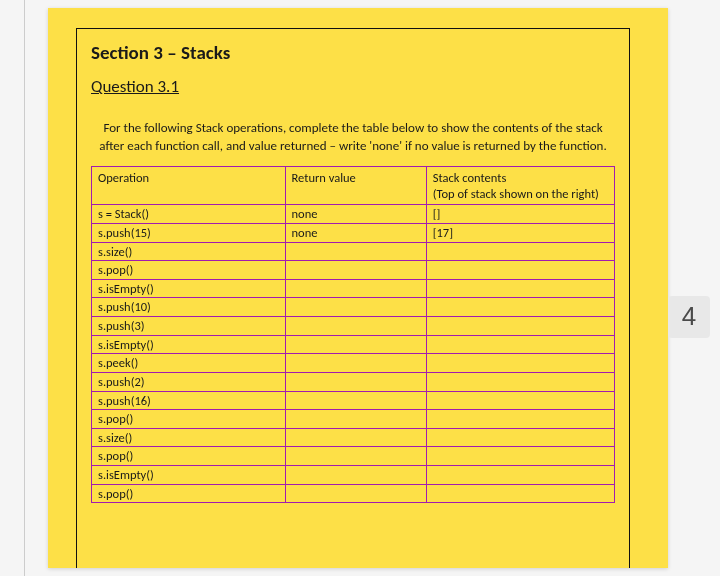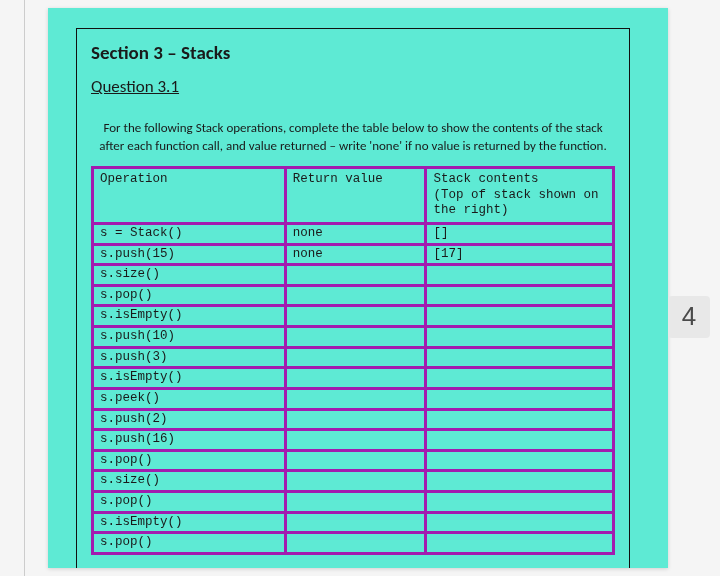--- a/index.html
+++ b/index.html
@@ -12,21 +12,21 @@
     color: #1a1a1a;
     position: relative;
     overflow: hidden;
   }
   .page {
     position: absolute;
     left: 48px;
     top: 8px;
     width: 620px;
     height: 560px;
-    background: #5eead4;
+    background: #fde047;
     box-shadow: 0 1px 4px rgba(0,0,0,0.15);
   }
   .content-box {
     position: absolute;
     left: 28px;
     top: 20px;
     width: 554px;
     height: 540px;
     border: 1px solid #111;
     border-bottom: none;
@@ -50,28 +50,27 @@
     margin: 0 0 12px 0;
     text-align: center;
   }
   table.data {
     border-collapse: collapse;
     width: 100%;
     table-layout: fixed;
     font-size: 12.5px;
   }
   table.data td, table.data th {
-    border: 3px solid #a21caf;
+    border: 1px solid #a21caf;
     padding: 1px 6px 1px 6px;
     vertical-align: top;
     text-align: left;
     font-weight: 400;
     line-height: 1.25;
     height: 14px;
-    font-family: Liberation Mono, monospace;
   }
   table.data th {
     height: auto;
     padding: 3px 6px;
   }
   col.c1 { width: 37%; }
   col.c2 { width: 27%; }
   col.c3 { width: 36%; }
   .page-number-bubble {
     position: absolute;

